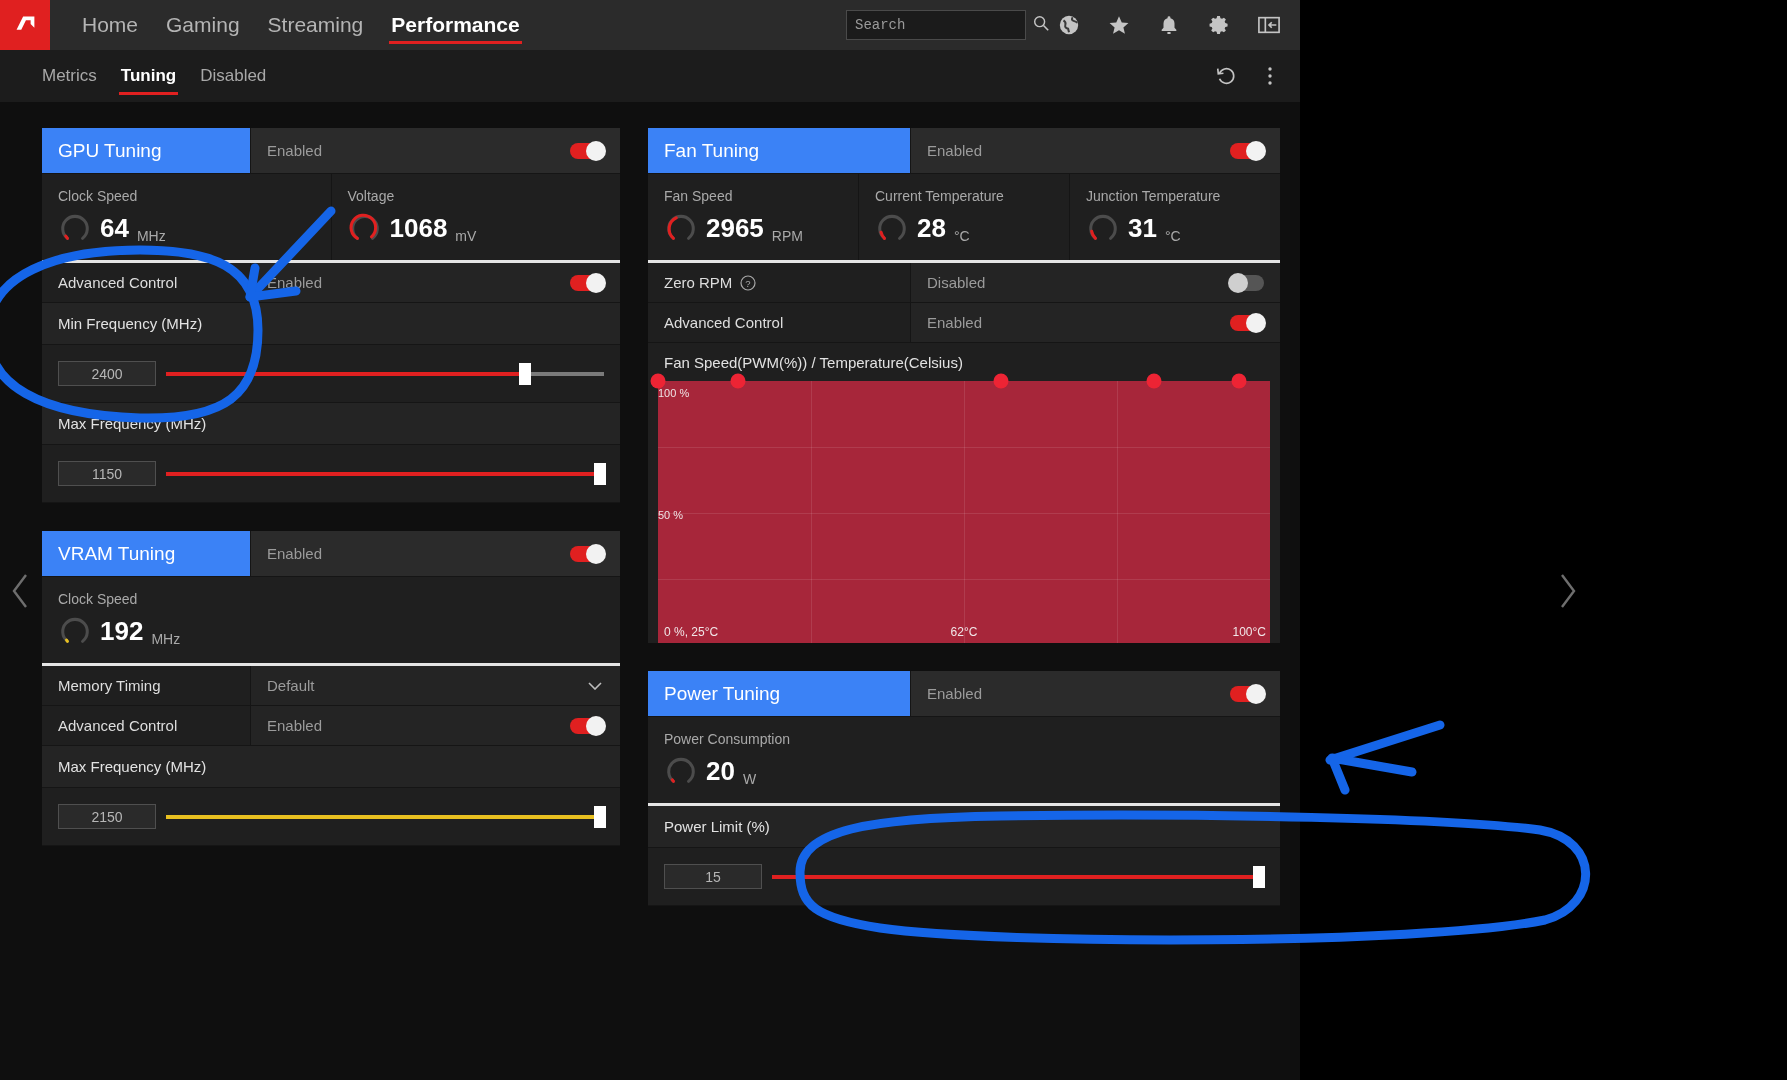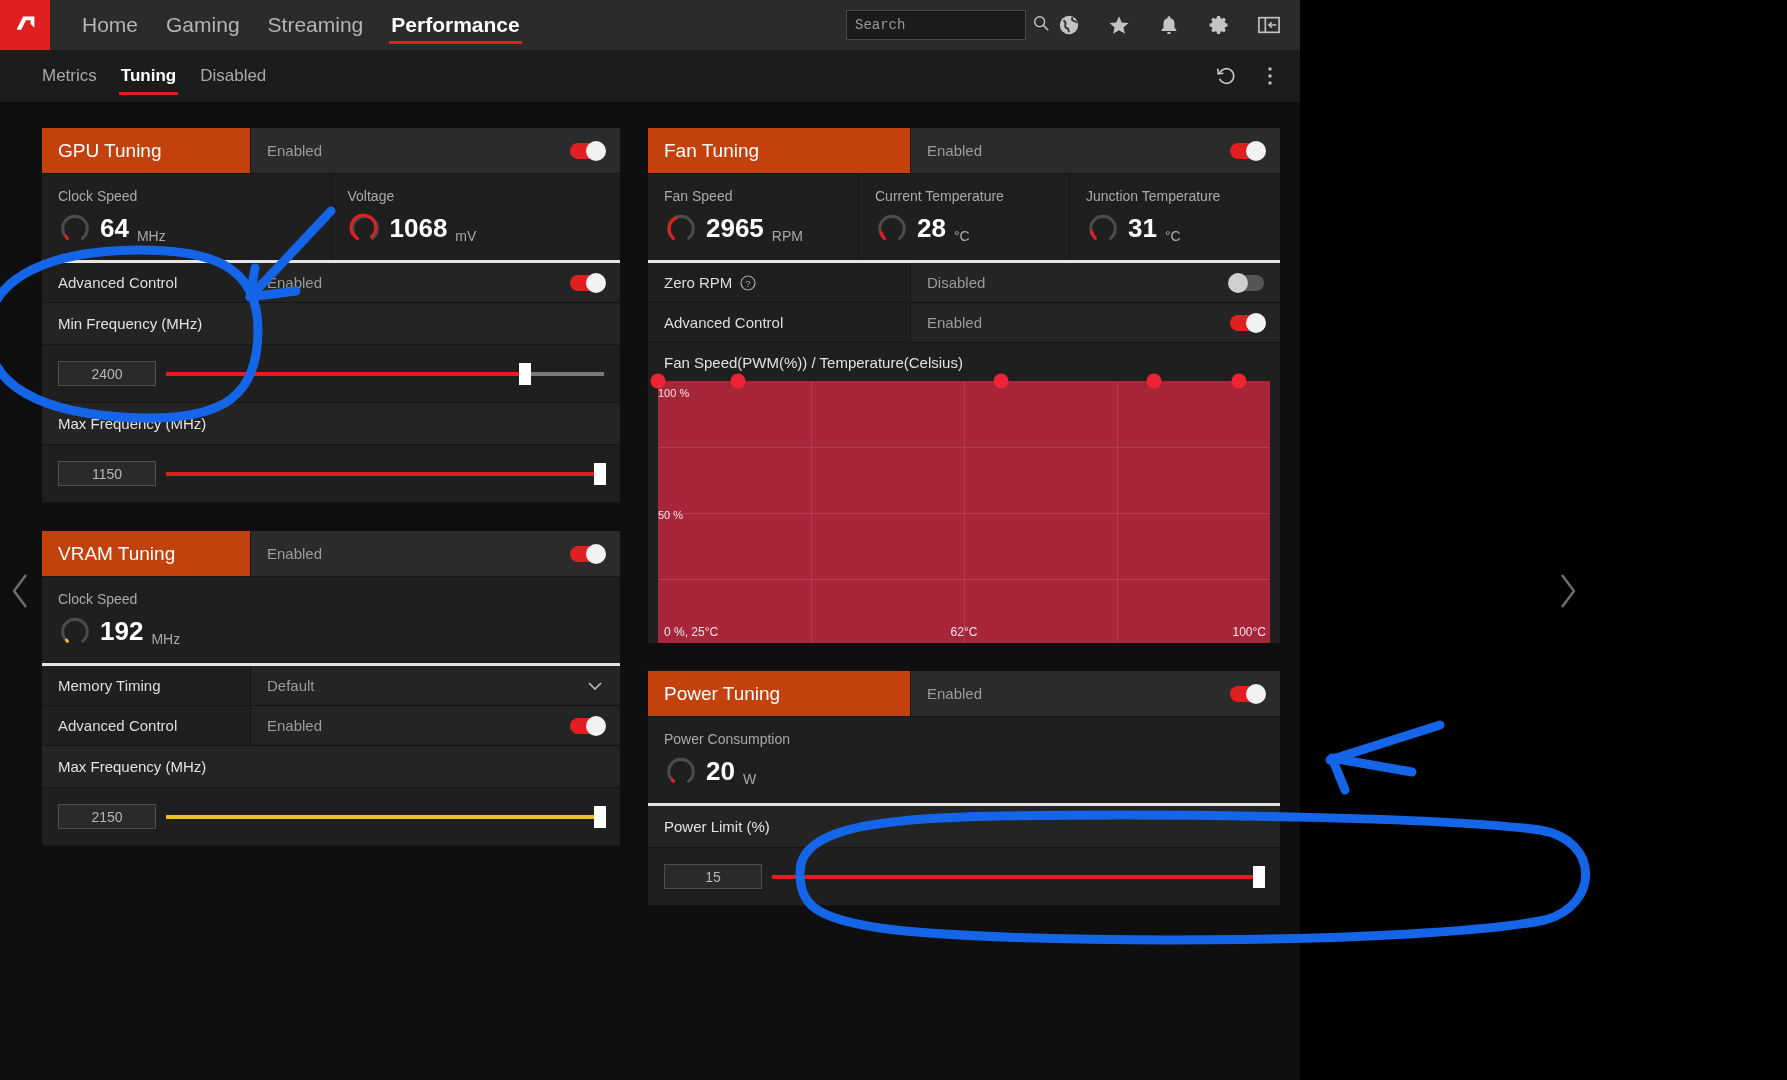--- a/index.html
+++ b/index.html
@@ -104,21 +104,21 @@
   }
 
   
   .row {
     display: flex;
     border-bottom: 1px solid #151515;
     min-height: 40px;
   }
   .row-title {
     height: 46px;
-    background: #c2410c;
+    background: #3b82f6;
     text-align: right;
   }
   .row-title .cell-label {
     font-size: 19px; color: #ffffff; font-weight: normal;
   }
   .cell-label {
     flex: 1;
     display: flex; align-items: center;
     padding: 0 16px;
     color: #dedede; font-size: 15px;

